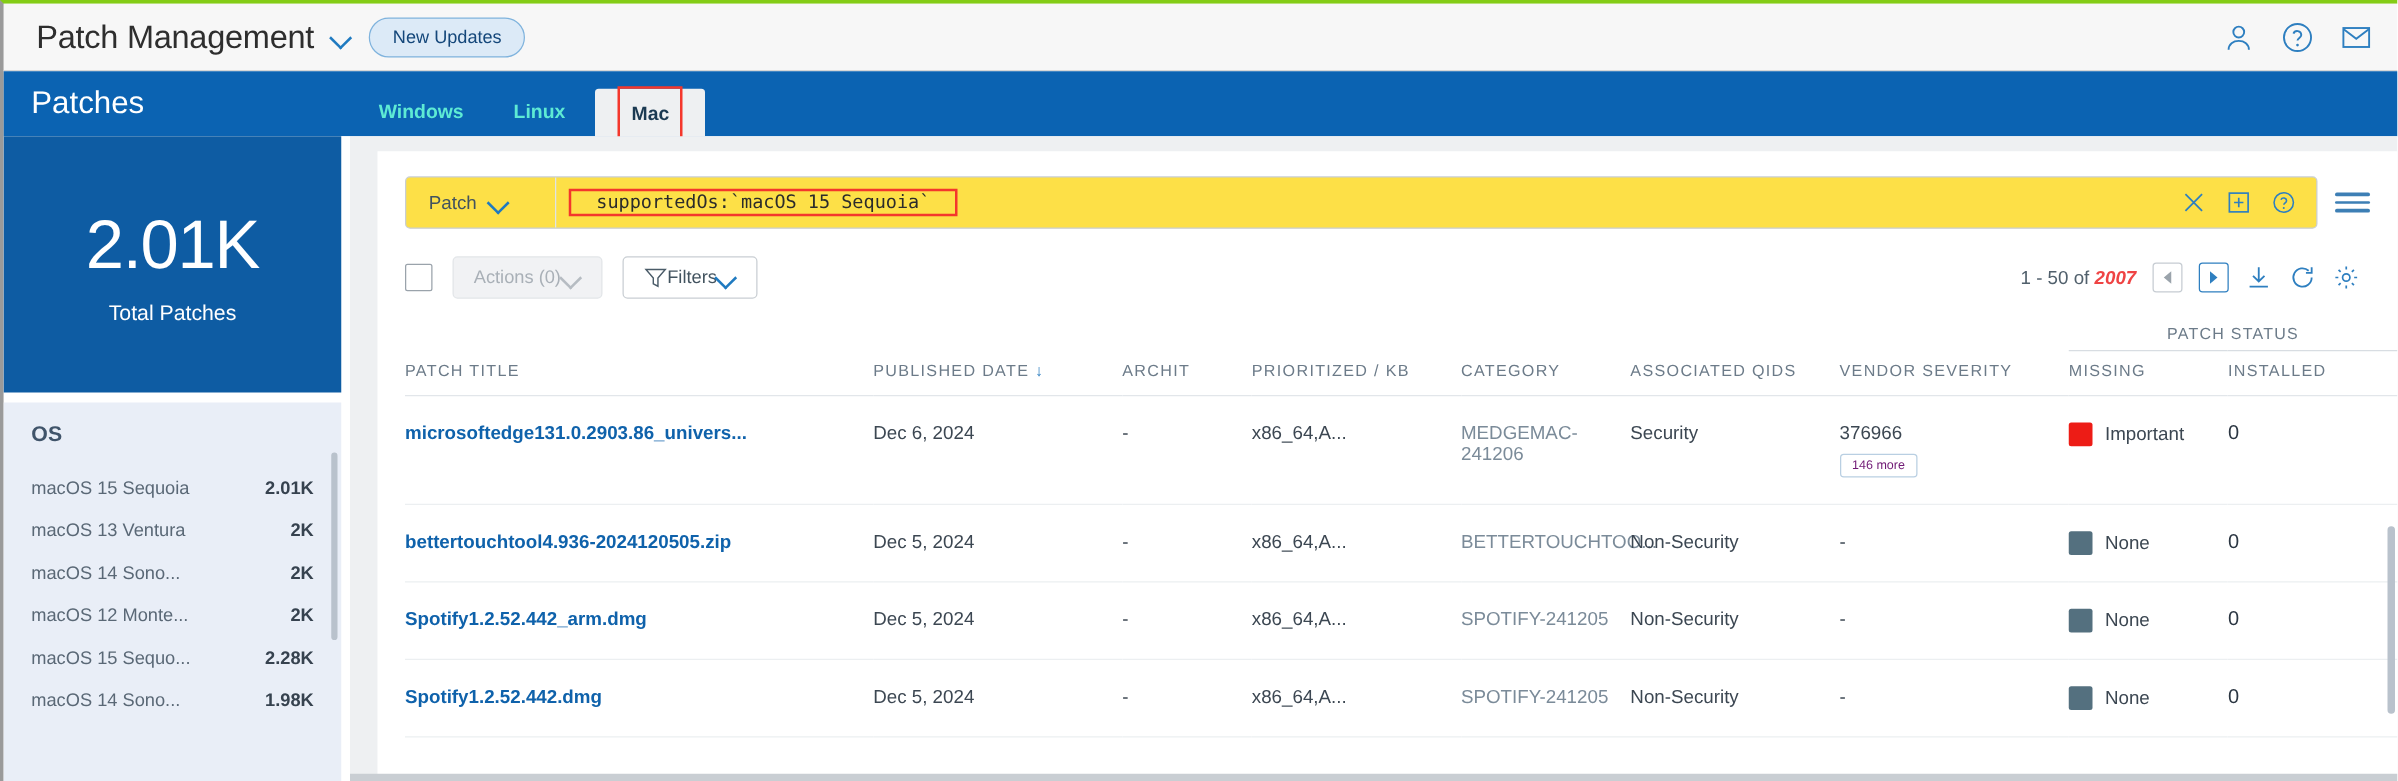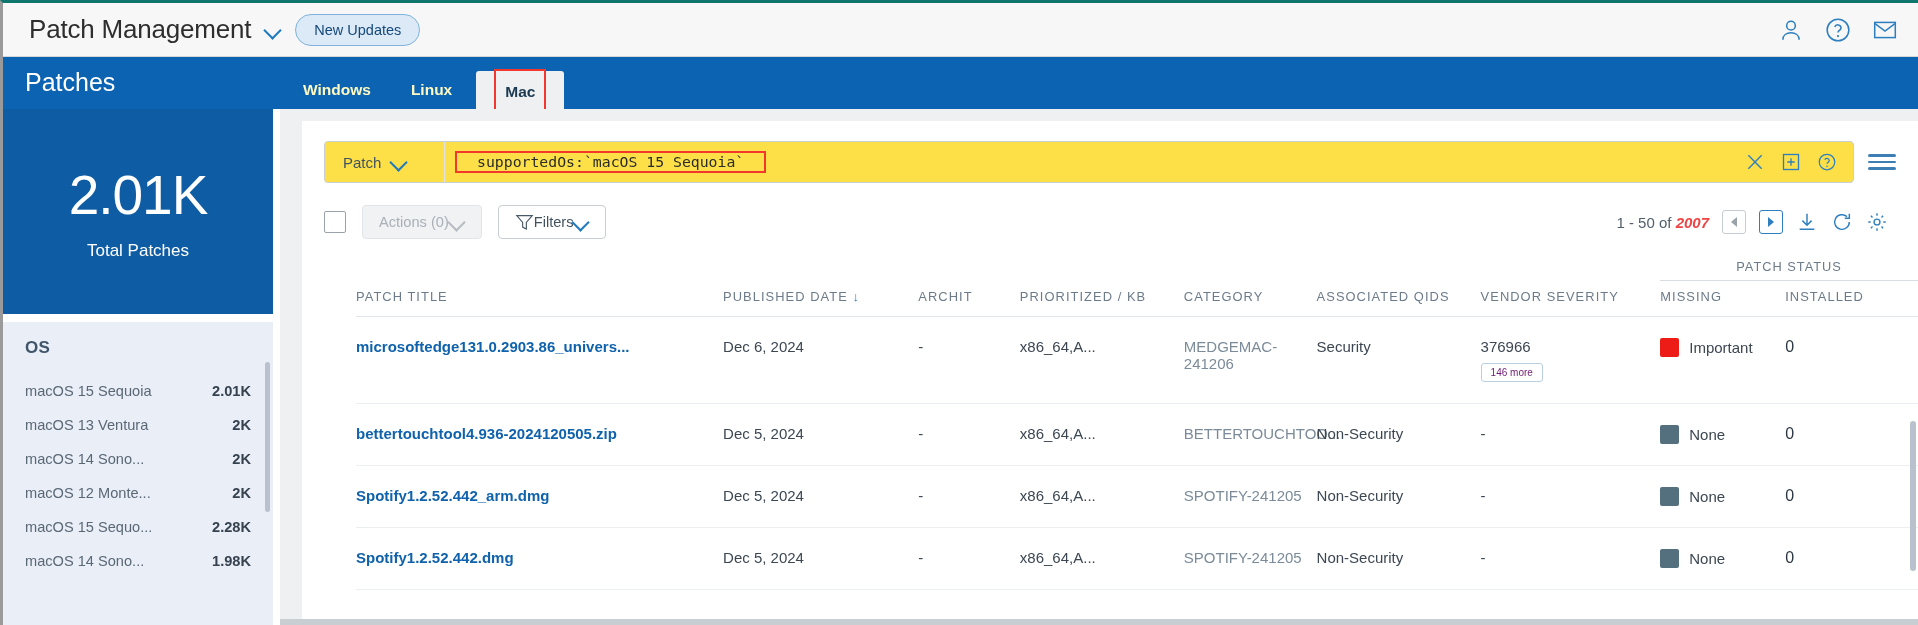--- a/index.html
+++ b/index.html
@@ -2,21 +2,21 @@
 <html><head>
 <meta charset="utf-8">
 <style>
   * { box-sizing: border-box; margin: 0; padding: 0; }
   html, body {
     width: 1918px; height: 625px;
     font-family: "Liberation Sans", sans-serif;
     background: #ffffff; overflow: hidden;
   }
   .app { position: relative; width: 1918px; height: 625px; background:#fff;
-         border-left:3px solid #9a9a9a; border-top:3px solid #0f766e; }
+         border-left:3px solid #9a9a9a; border-top:3px solid #84cc16; }
 
   
   .topbar { position:relative; height:54px; background:#f7f7f7;
             border-bottom:1px solid #d6d6d6; display:flex; align-items:center; }
   .brand { display:flex; align-items:center; gap:14px; padding-left:26px; }
   .brand-title { font-size:26px; color:#2e2e2e; font-weight:400; letter-spacing:-0.2px; }
   .chev { display:inline-block; width:16px; height:16px; position:relative; }
   .chev::after { content:""; position:absolute; left:1px; top:2px; width:11px; height:11px;
                  border-right:2.2px solid #1f7ac0; border-bottom:2.2px solid #1f7ac0;
                  transform:rotate(45deg); }
@@ -35,21 +35,21 @@
 
   .topicons { position:absolute; right:20px; top:0; height:54px; display:flex;
               align-items:center; gap:21px; }
   .ticon { width:26px; height:26px; color:#2e7fc0; }
 
   
   .band { position:relative; height:52px; background:#0b63b2; display:flex; align-items:flex-end; }
   .band-title { position:absolute; left:22px; top:11px; font-size:25px; color:#fff; }
   .subtabs { position:absolute; left:280px; bottom:0; display:flex; align-items:flex-end; gap:0; }
   .subtab { padding:0 20px; height:38px; line-height:38px; font-size:15.5px;
-            color:#fef9c3; font-weight:700; cursor:pointer; }
+            color:#5eead4; font-weight:700; cursor:pointer; }
   .subtab.active { background:#eef0f2; color:#1b3a52; margin:0 4px;
                    border-radius:3px 3px 0 0; }
   .subtab.active .lbl { display:inline-block; }
 
   
   .body { position:relative; height:519px; display:flex; }
 
   .sidebar { width:277px; flex:none; position:relative; background:#ffffff; }
   .kpi { height:205px; background:#0e5ca3; display:flex; flex-direction:column;
          align-items:center; justify-content:center; color:#fff; margin-right:7px; }
@@ -95,21 +95,21 @@
   .pgtxt b { color:#ef4444; font-weight:700;font-style:italic; }
   .pgbtn { width:24px; height:24px; border:1px solid #2e7fc0; border-radius:3px;
            display:flex; align-items:center; justify-content:center; cursor:pointer; }
   .pgbtn.dis { border-color:#c6ccd2; }
   .arr { width:0;height:0;border-top:5px solid transparent;border-bottom:5px solid transparent; }
   .arr.l { border-right:6px solid #9aa3ab; }
   .arr.r { border-left:6px solid #2e7fc0; }
   .gic { width:22px; height:22px; color:#2e7fc0; cursor:pointer; }
 
   
-  .tablewrap { margin-top:20px; padding-left:22px;margin-left:32px; }
+  .tablewrap { margin-top:20px; padding-left:22px; }
   table { width:100%; border-collapse:collapse; table-layout:fixed; }
   .grp-row th { font-size:12.8px; color:#6c7b89; letter-spacing:1px; font-weight:400;
                 padding-bottom:6px; text-align:left; }
   .grp-underline { border-bottom:1px solid #d8dde2; }
   thead.h2 th { font-size:12.9px; color:#6c7b89; letter-spacing:1.05px; font-weight:400;
                 text-align:left; padding:8px 0 12px 0; border-bottom:1px solid #e2e6ea;
                 white-space:nowrap; }
   tbody td { font-size:15px; color:#3c4752; padding:21px 0; border-bottom:1px solid #eceff1;
              vertical-align:top; }
   .ptitle { color:#0f62ab; font-weight:700; cursor:pointer; }

